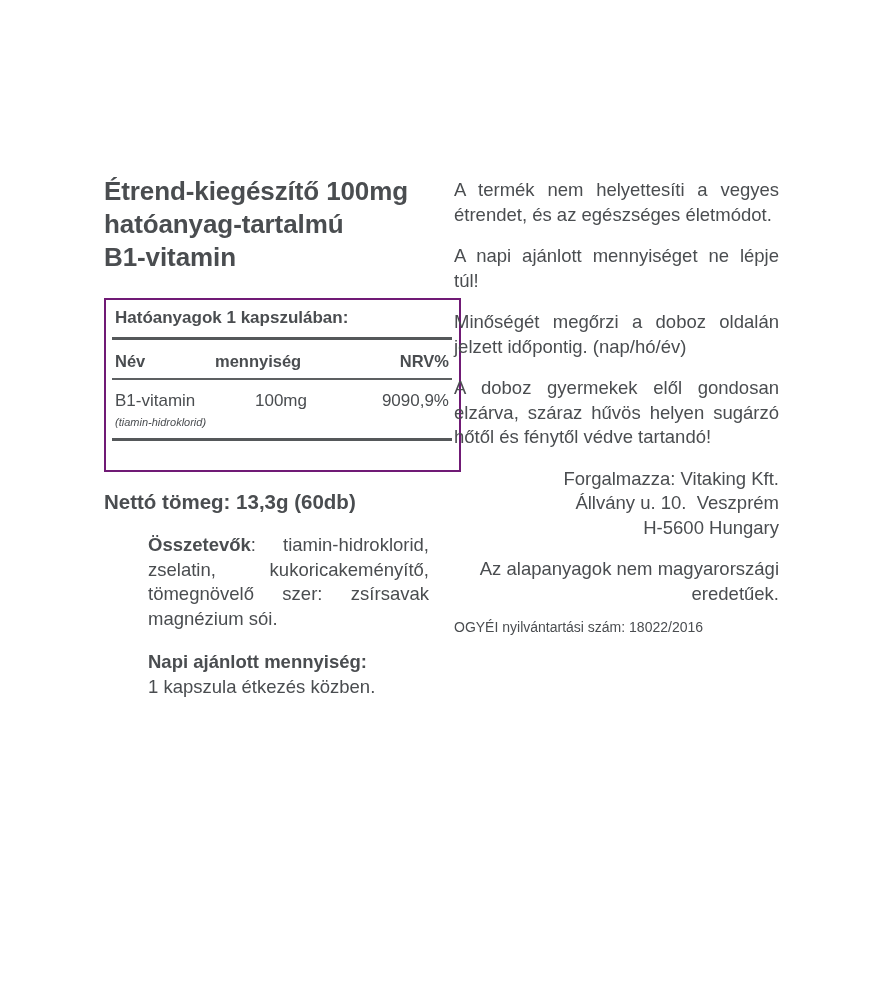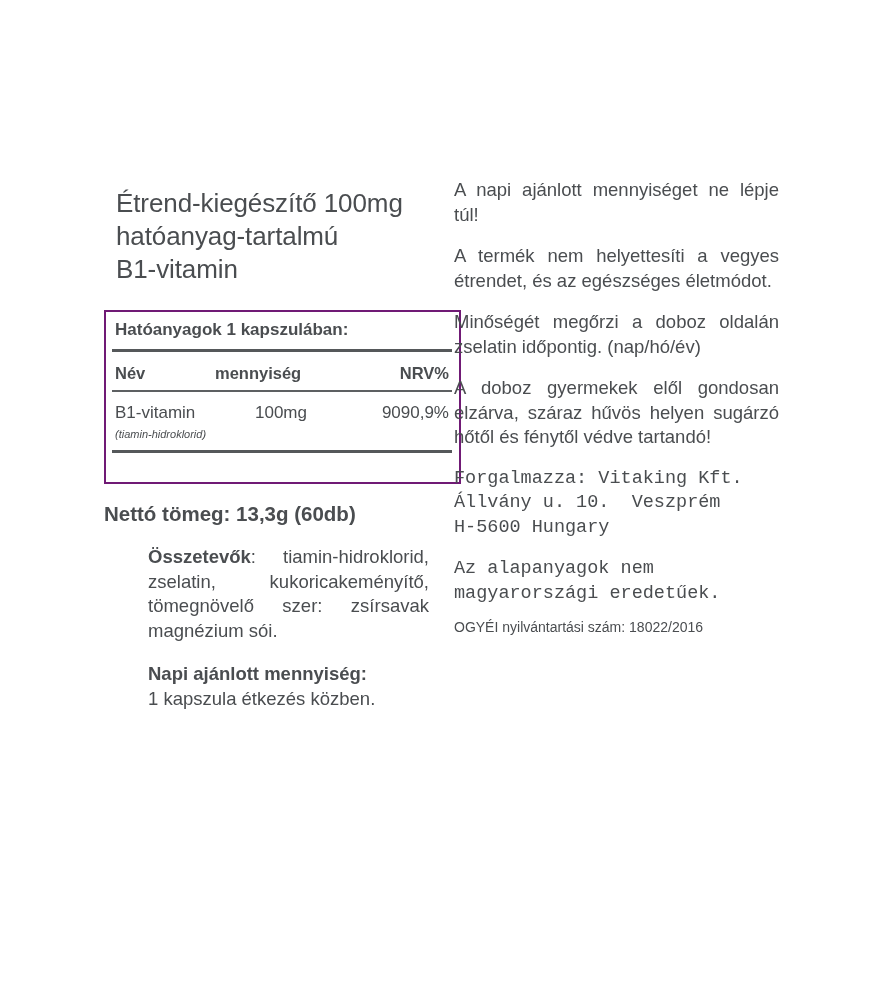--- a/index.html
+++ b/index.html
@@ -21,24 +21,24 @@
       top: 175px;
       width: 325px;
     }
     .col-right {
       position: absolute;
       left: 454px;
       top: 178px;
       width: 325px;
     }
     .title {
-      font-weight: normal;
+      font-weight: bold;
       font-size: 26px;
       line-height: 33px;
-      margin: 12px;
+      margin: 0;
       letter-spacing: -0.1px;
     }
     .panel {
       margin-top: 24px;
       border: 2px solid #701a75;
       width: 357px;
       height: 174px;
       position: relative;
       box-sizing: border-box;
     }
@@ -106,21 +106,21 @@
     .para {
       font-size: 18.5px;
       line-height: 24.5px;
       margin: 0;
     }
     .col-left .para { text-align: justify; margin-left: 44px; }
     .ingredients { margin-top: 19px; }
     .daily { margin-top: 19px; }
     .bold { font-weight: bold; }
     .col-right .para { margin-bottom: 17px; text-align: justify; }
-    .col-right .para.nojust { text-align: left; font-family: Liberation Mono, monospace; }
+    .col-right .para.nojust { text-align: right; }
     .registry {
       font-size: 14px;
       line-height: 16px;
       margin-top: -4px;
     }
   </style>
 </head>
 <body>
 
 <div class="col-left">
@@ -155,23 +155,23 @@
 
   <p class="para ingredients"><span class="bold">Összetevők</span><span>: tiamin-hidroklorid, zselatin, kukoricakeményítő, tömegnövelő szer: zsírsavak magnézium sói.</span></p>
 
   <p class="para daily">
     <span class="bold" style="display:block;">Napi ajánlott mennyiség:</span>
     <span style="display:block;">1 kapszula étkezés közben.</span>
   </p>
 </div>
 
 <div class="col-right">
+  <p class="para">A termék nem helyettesíti a vegyes étrendet, és az egészséges életmódot.</p>
   <p class="para">A napi ajánlott mennyiséget ne lépje túl!</p>
-  <p class="para">A termék nem helyettesíti a vegyes étrendet, és az egészséges életmódot.</p>
-  <p class="para">Minőségét megőrzi a doboz oldalán zselatin időpontig. (nap/hó/év)</p>
+  <p class="para">Minőségét megőrzi a doboz oldalán jelzett időpontig. (nap/hó/év)</p>
   <p class="para">A doboz gyermekek elől gondosan elzárva, száraz hűvös helyen sugárzó hőtől és fénytől védve tartandó!</p>
 
   <p class="para nojust">
     <span style="display:block;">Forgalmazza: Vitaking Kft.</span>
     <span style="display:block; white-space:pre;">Állvány u. 10.  Veszprém</span>
     <span style="display:block;">H-5600 Hungary</span>
   </p>
 
   <p class="para nojust">Az alapanyagok nem magyarországi eredetűek.</p>
 

